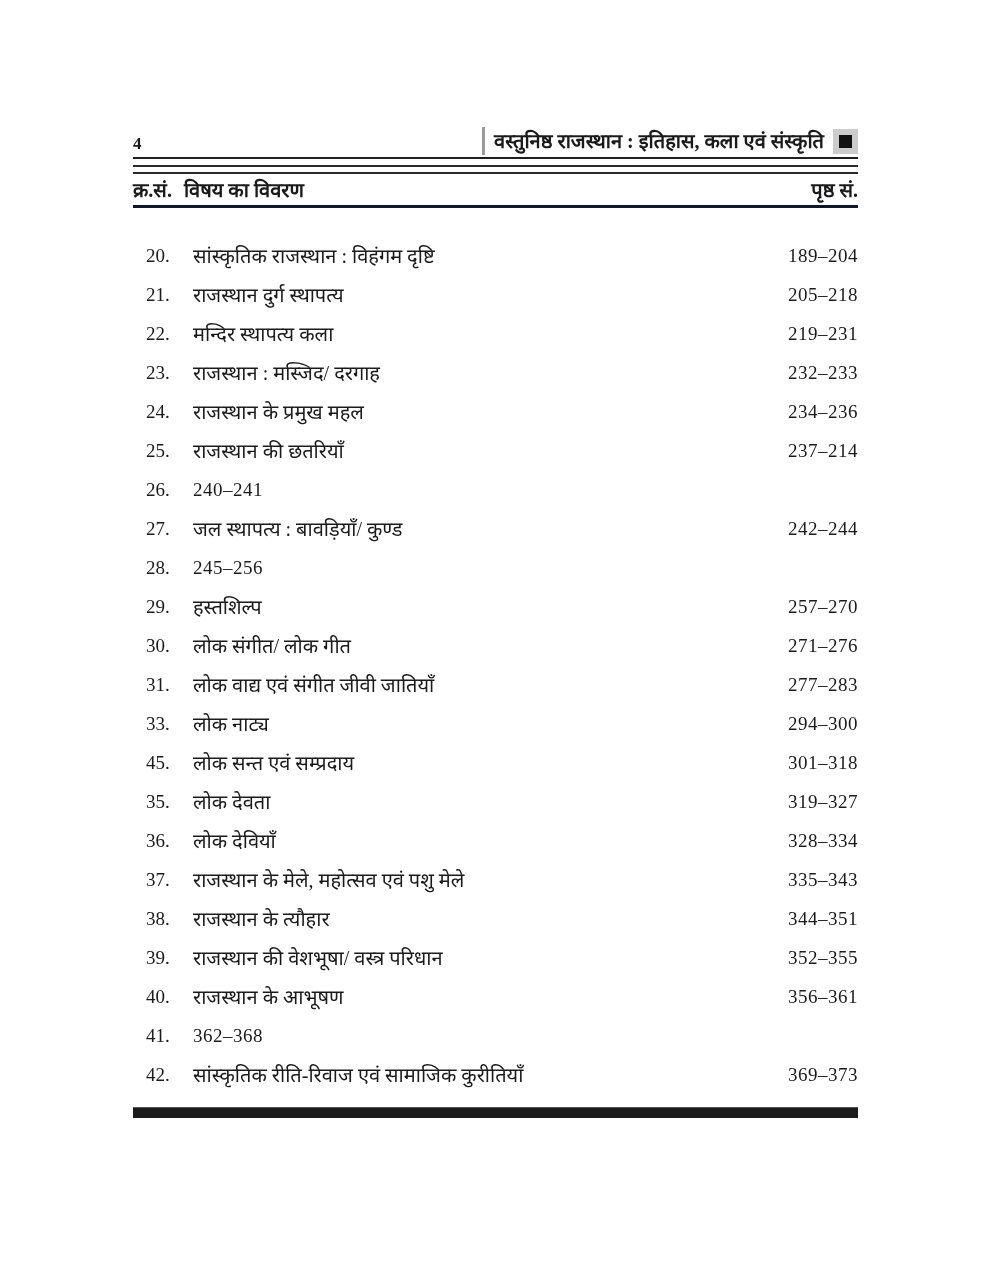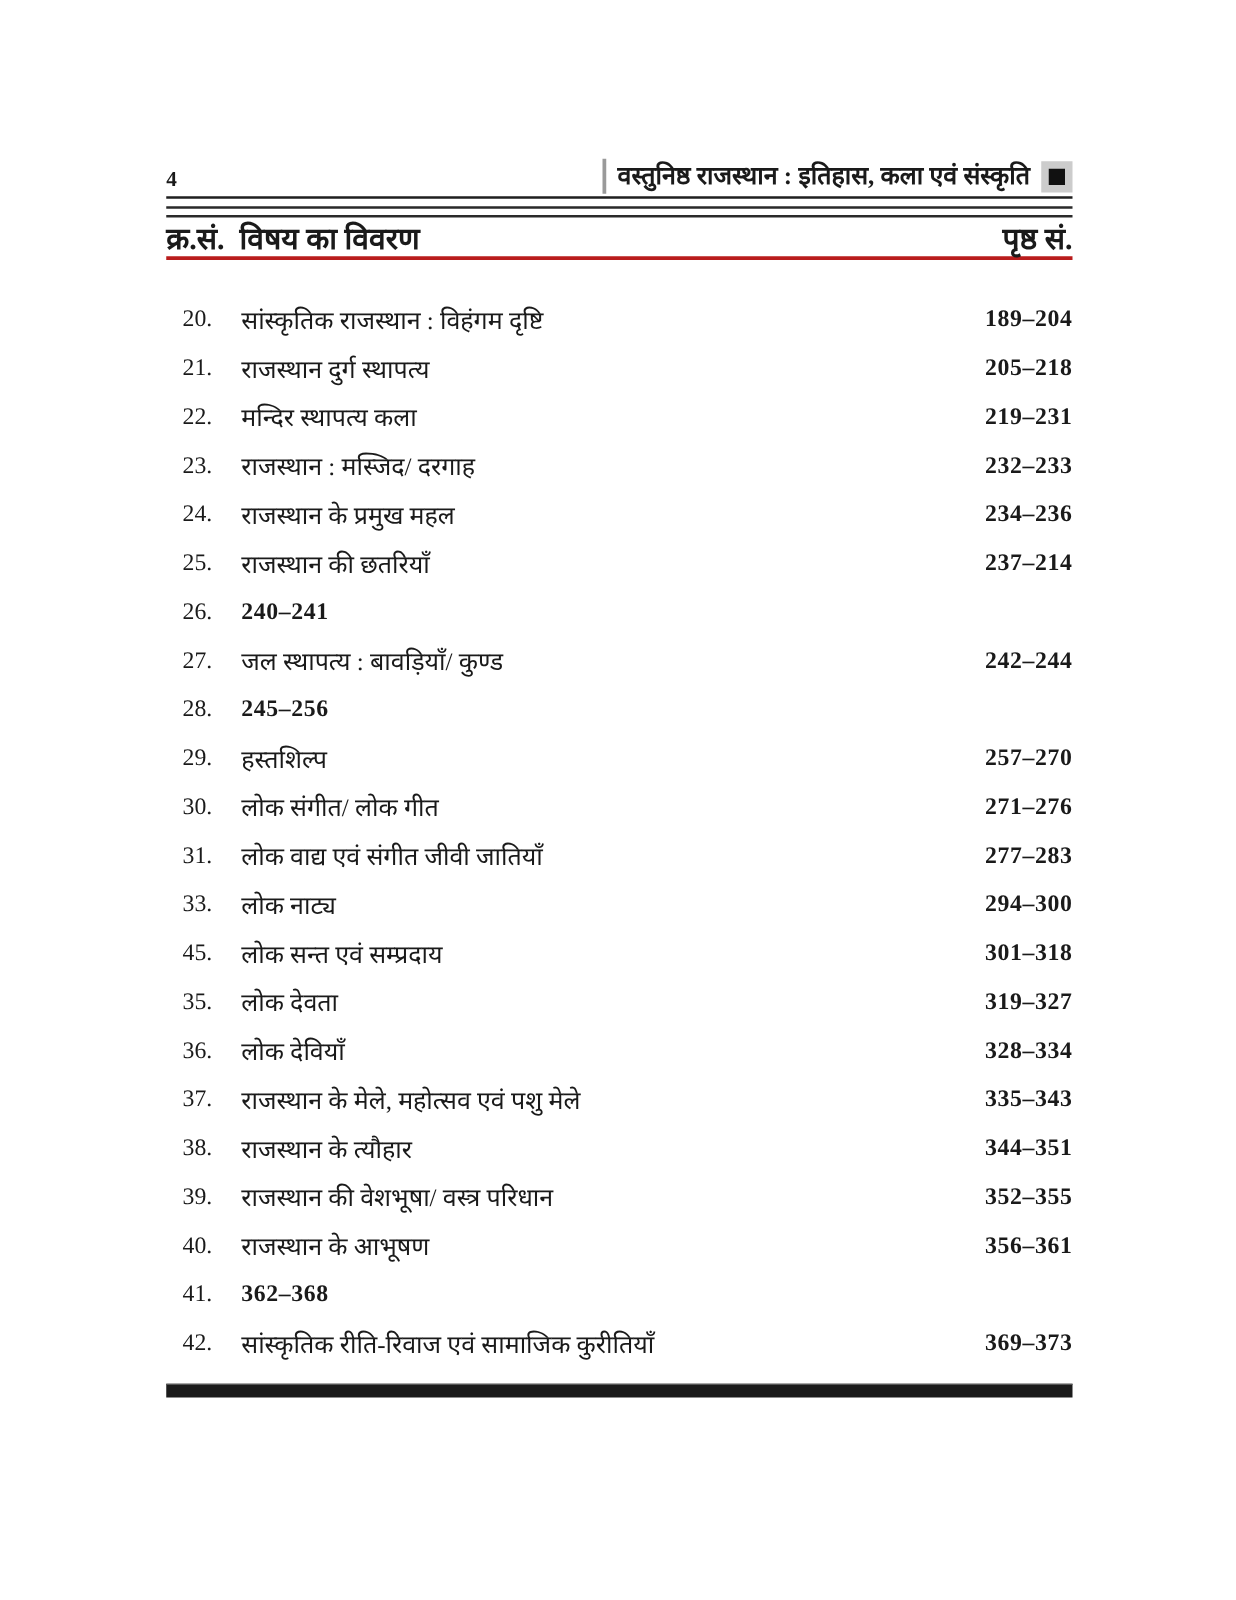--- a/index.html
+++ b/index.html
@@ -60,23 +60,23 @@
   .double-rule {
     margin-top: 6px;
     height: 9px;
     border-top: 2px solid #2a2a2a;
     border-bottom: 2px solid #2a2a2a;
   }
   .col-header {
     display: flex;
     align-items: center;
     height: 34px;
-    border-bottom: 3px solid #b91c1c;
+    border-bottom: 3px solid #0f172a;
     font-weight: bold;
-    font-size: 24px;
+    font-size: 20px;
   }
   .col-header .ch-serial { margin-right: 12px; }
   .col-header .ch-topic  { flex: 1; }
   .col-header .ch-pages  { }
   
   .toc { padding-top: 28px; }
   .toc-row {
     display: flex;
     align-items: center;
     height: 39px;
@@ -85,21 +85,20 @@
   .toc-row .serial {
     width: 60px;
     padding-left: 13px;
     font-size: 19px;
   }
   .toc-row .topic { flex: 1; white-space: nowrap; }
   .toc-row .pages {
     font-size: 19px;
     text-align: right;
     letter-spacing: 0.5px;
-    font-weight: bold;
   }
   
   .bottom-bar {
     margin-top: 13px;
     height: 11px;
     background: #1b1b1b;
     border-top: 1px solid #555;
   }
 </style>
 </head>

